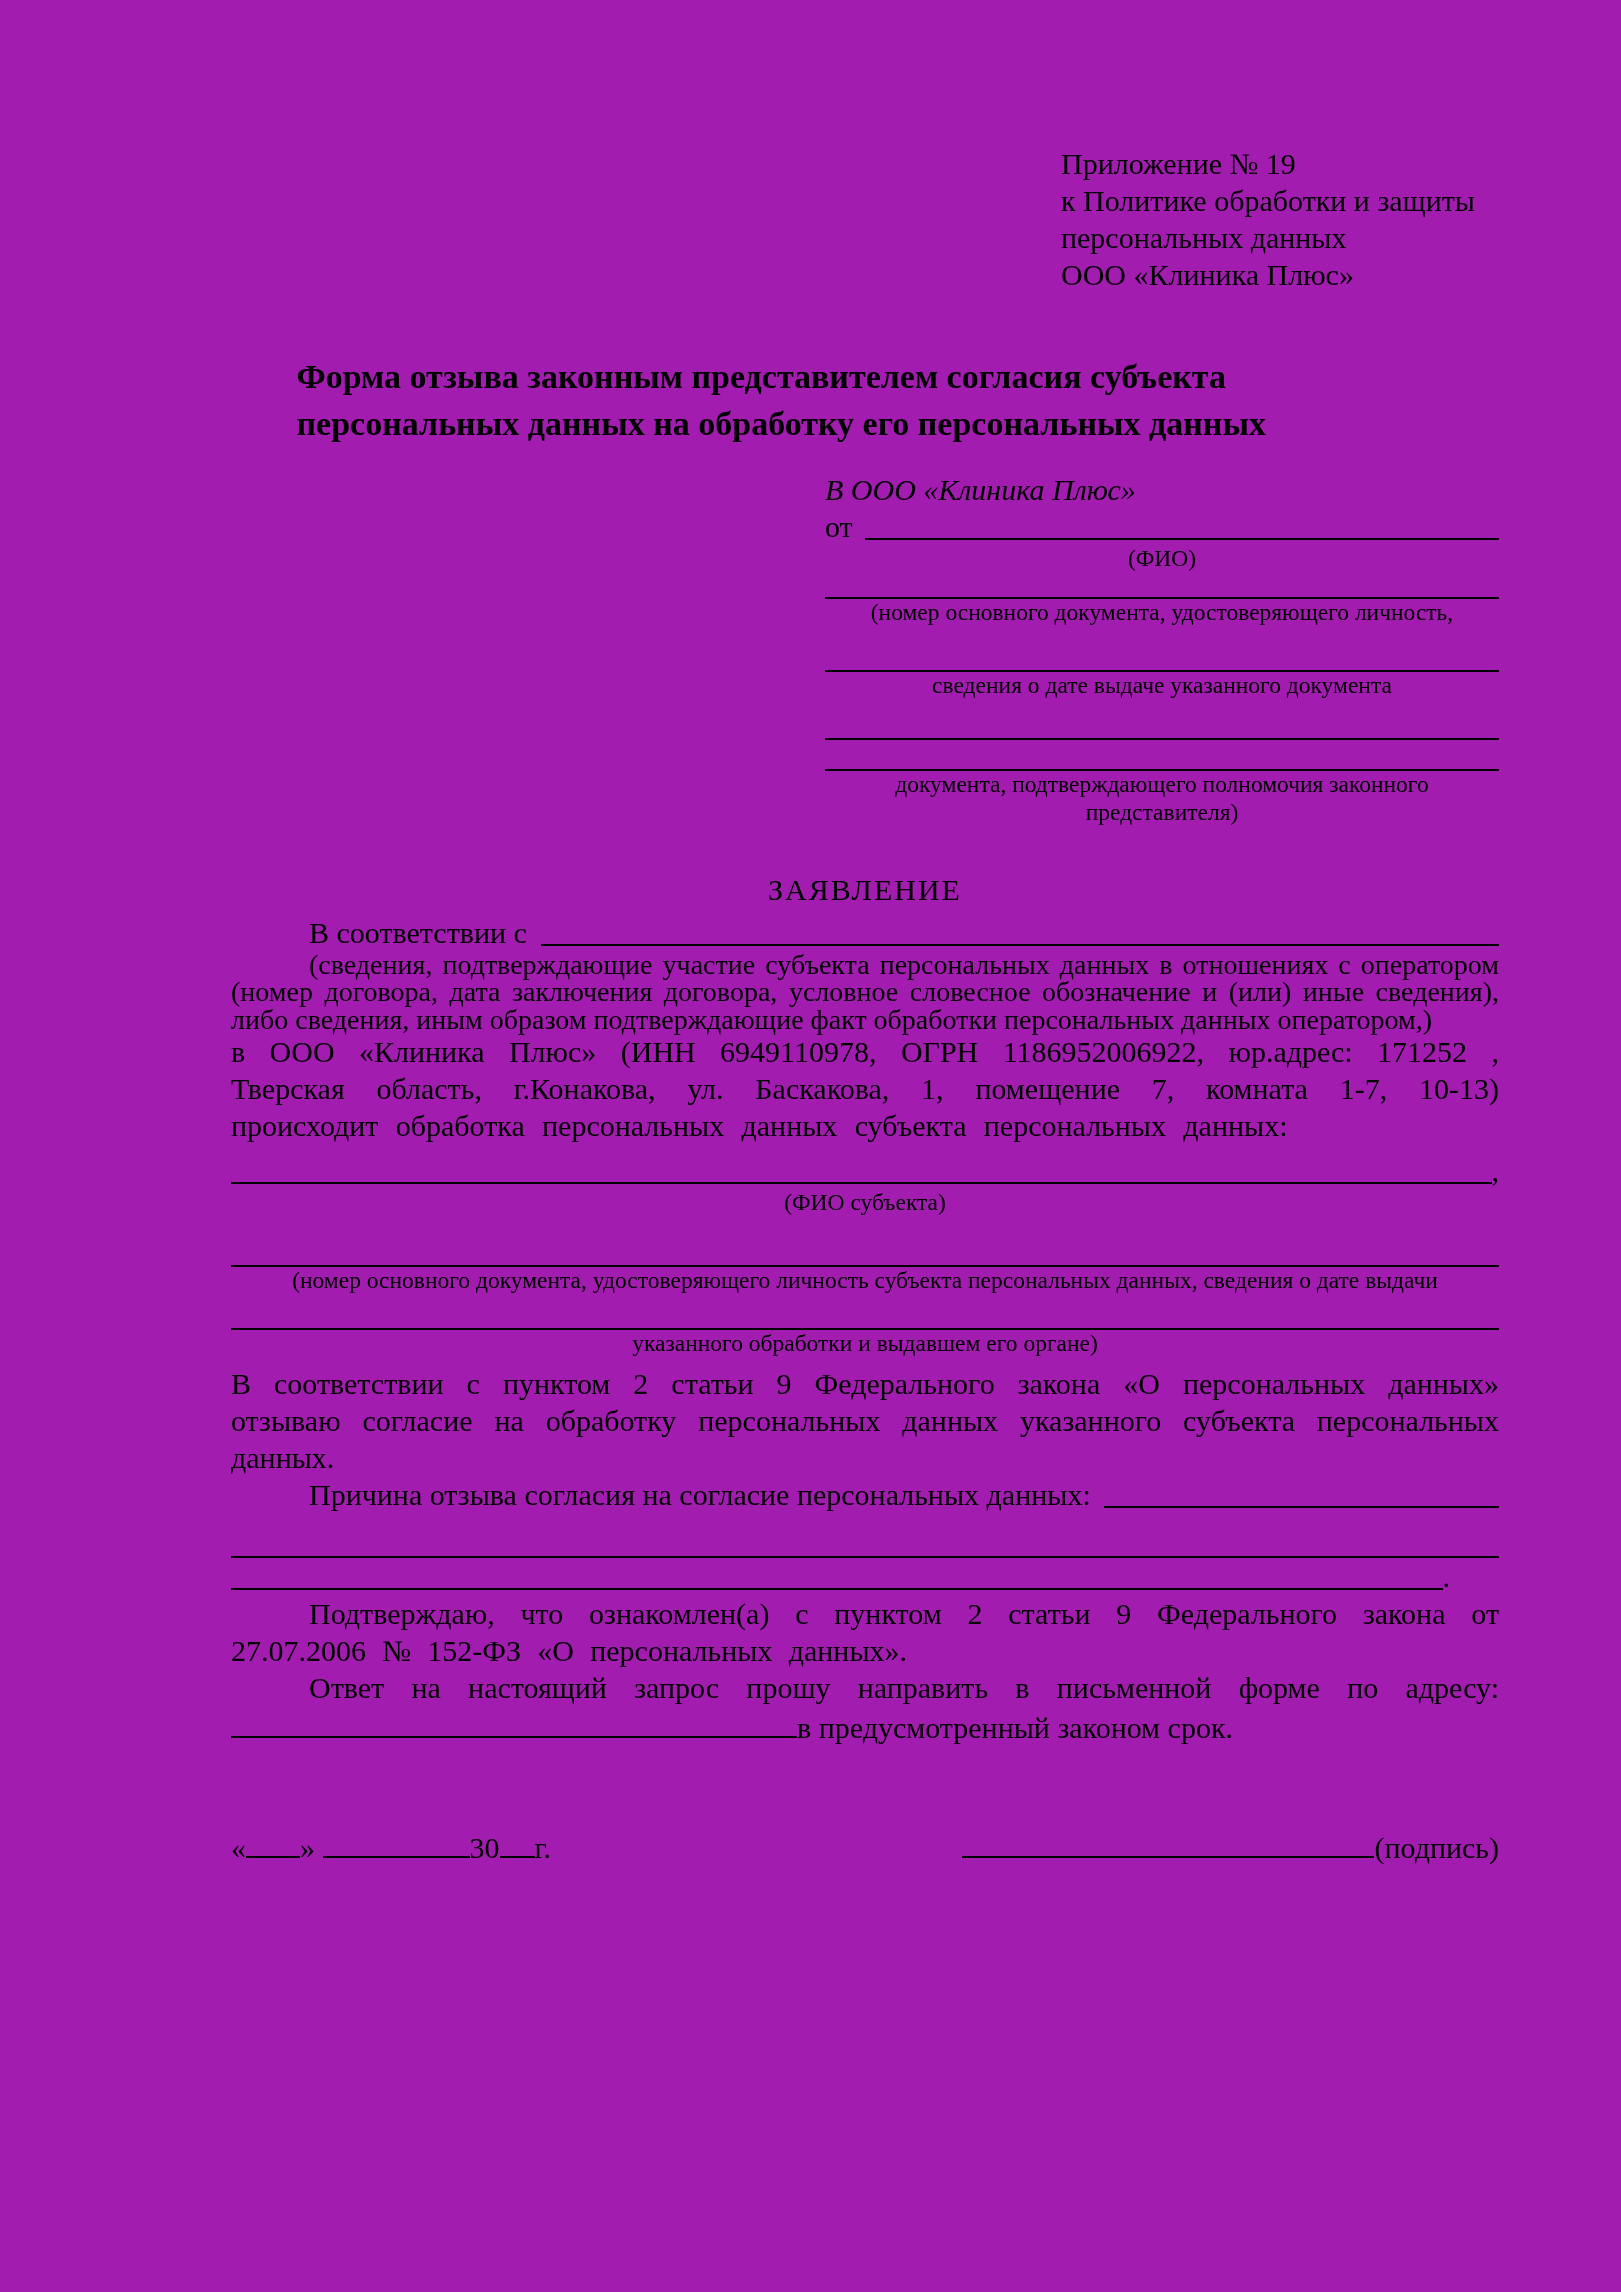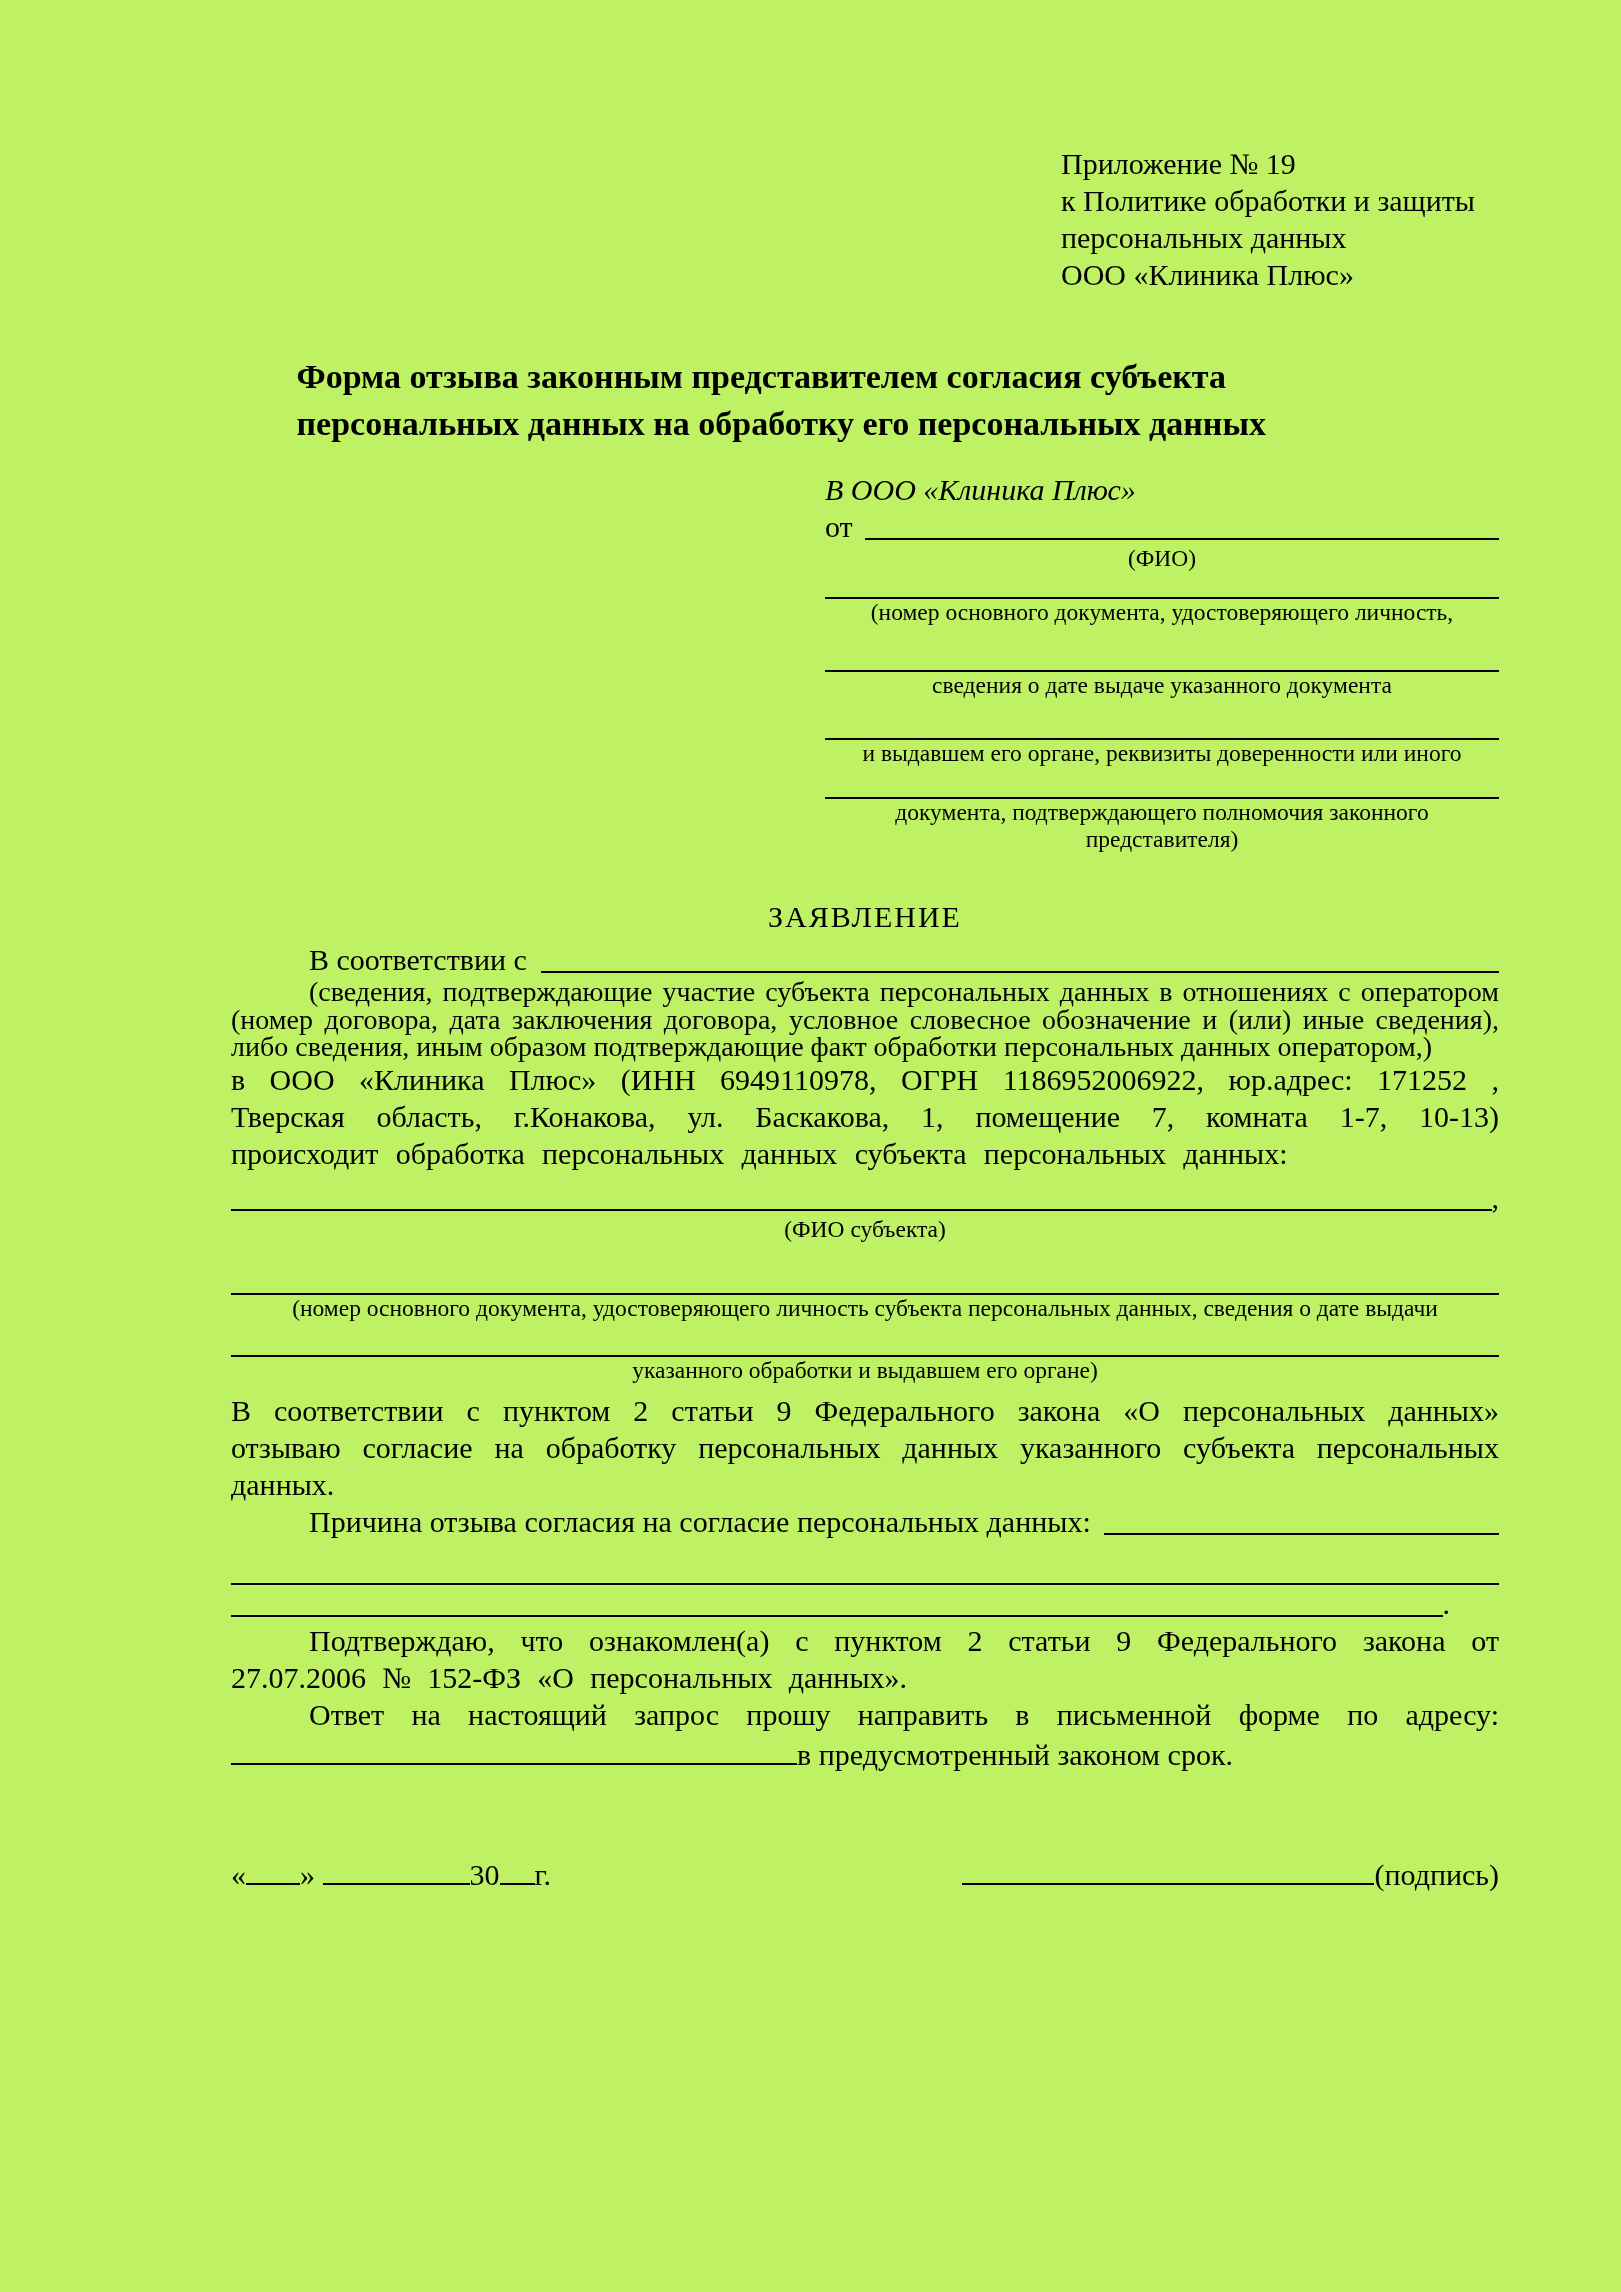--- a/index.html
+++ b/index.html
@@ -1,19 +1,19 @@
 <!DOCTYPE html>
 <html lang="ru"><head>
 <meta charset="utf-8">
 <style>
   html,body{margin:0;padding:0;background:#ffffff;}
   .page{
     position:relative;
     width:1621px;height:2293px;
-    background:#bef264;
+    background:#a21caf;
     box-sizing:border-box;
     padding:145px 122px 0 231px;
     font-family:"Liberation Serif","DejaVu Serif",serif;
     font-size:30px;line-height:37px;color:#000;
     overflow:hidden;
   }
   
   .row{display:flex;align-items:flex-end;}
   .row .fill{flex:1;border-bottom:2.9px solid #000;margin-bottom:4.9px;}
   .lead{white-space:nowrap;}
@@ -66,21 +66,20 @@
     <div class="row">
       <span class="lead">от</span>
       <span class="fill" style="margin-left:11.8px"></span>
     </div>
     <div class="cap">(ФИО)</div>
     <div class="blank b1"></div>
     <div class="cap">(номер основного документа, удостоверяющего личность,</div>
     <div class="blank b2"></div>
     <div class="cap">сведения о дате выдаче указанного документа</div>
     <div class="blank b3"></div>
-    <div class="cap">и выдавшем его органе, реквизиты доверенности или иного</div>
     <div class="blank b4"></div>
     <div class="cap">документа, подтверждающего полномочия законного представителя)</div>
   </div>
 
   <div class="heading">ЗАЯВЛЕНИЕ</div>
 
   <div class="row basis-row">
     <span class="lead indent">В соответствии с</span>
     <span class="fill" style="margin-left:13.7px"></span>
   </div>

